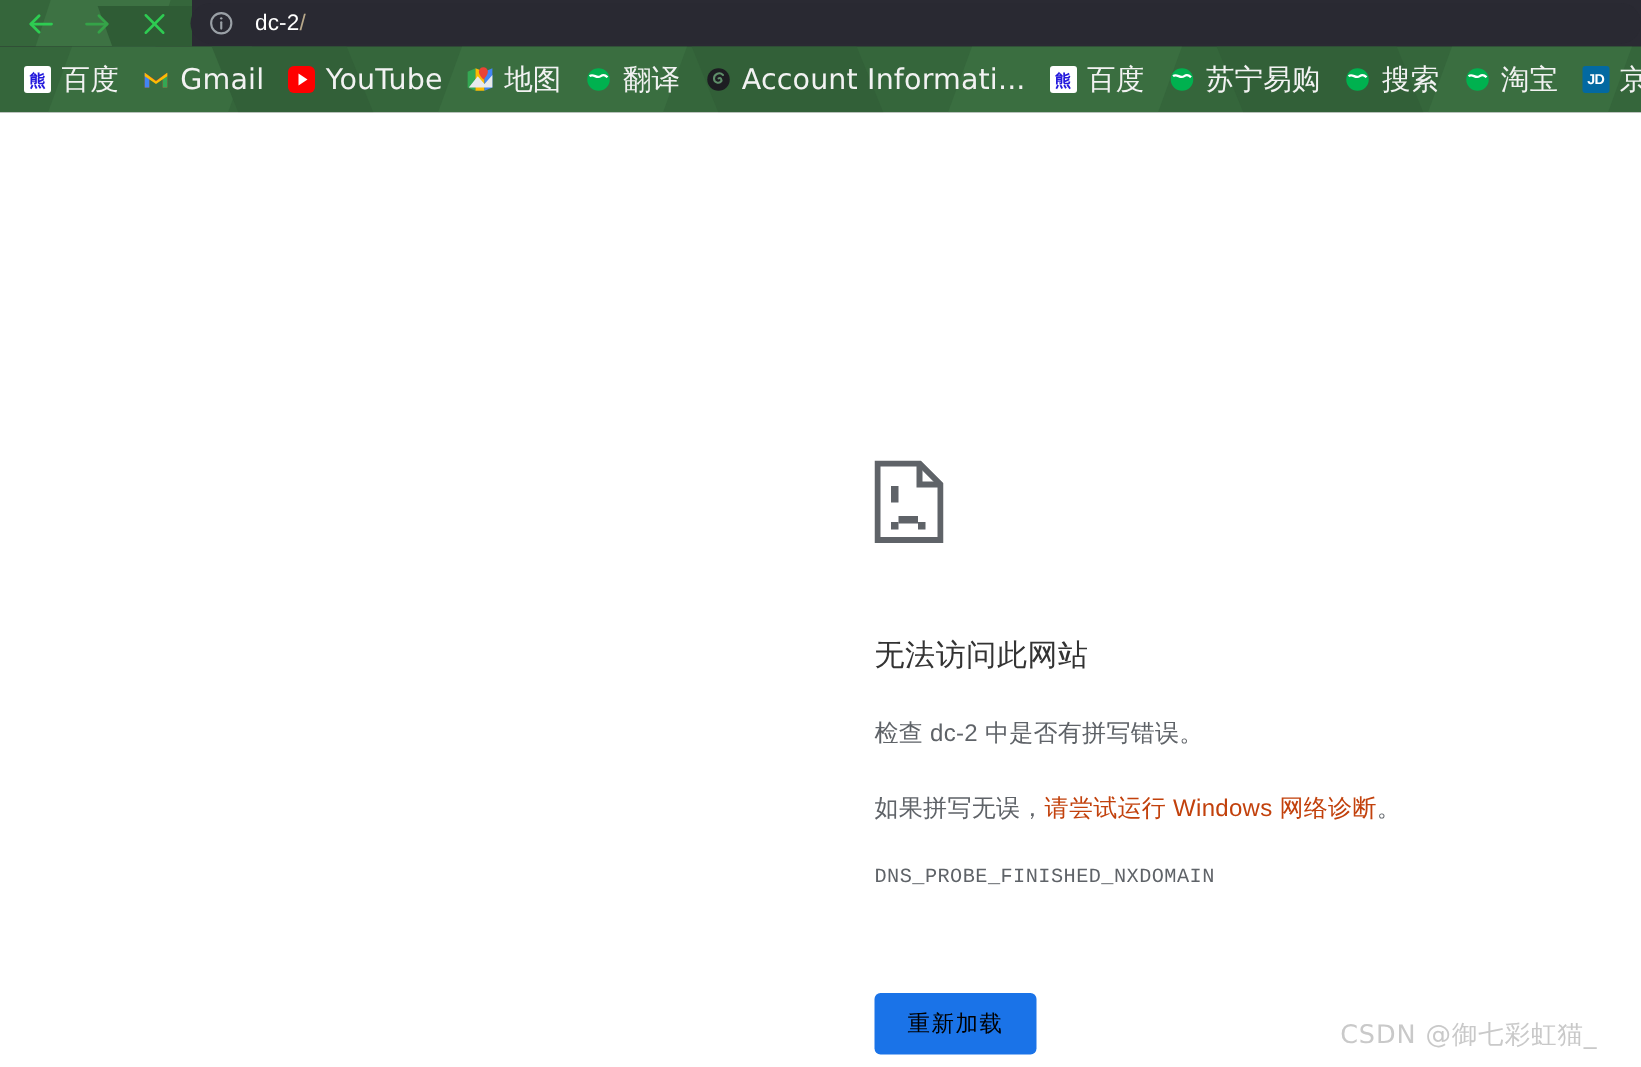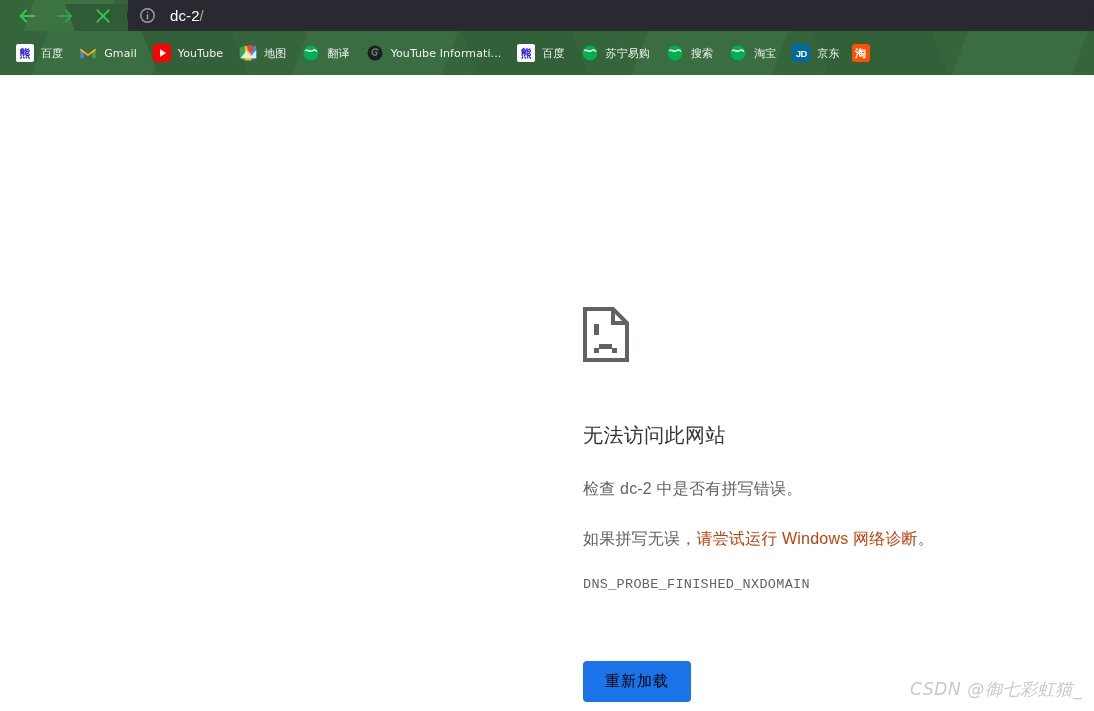--- a/index.html
+++ b/index.html
@@ -153,21 +153,21 @@
   }
   .bm-ico {
     width: 18px;
     height: 18px;
     flex: 0 0 18px;
     margin-right: 7px;
     display: block;
     position: relative;
   }
   .bm-label {
-    font-size: 11px;
+    font-size: 19px;
     color: #f2f2f2;
     letter-spacing: 0.1px;
     font-family: "DejaVu Sans", "Liberation Sans", sans-serif;
   }
 
   
   .ico-baidu {
     background: #ffffff;
     border-radius: 2px;
     display: flex; align-items: center; justify-content: center;
@@ -250,28 +250,27 @@
     border-radius: 4px;
     font-size: 15px;
     padding: 11px 22px;
     cursor: pointer;
     letter-spacing: 1px;
     font-family: "DejaVu Sans", "Liberation Sans", sans-serif;
   }
 
   .watermark {
     position: absolute;
-    right: 12px;
+    right: 29px;
     bottom: 10px;
     font-size: 17px;
     color: #c9c9c9;
     letter-spacing: 0.6px;
     font-family: "DejaVu Sans", "Liberation Sans", sans-serif;
     user-select: none;
-    font-style: italic;
   }
 </style>
 </head>
 <body>
 
 <div class="browser-chrome">
 
   <div class="toolbar">
     <div class="toolbar-theme"></div>
 
@@ -356,21 +355,21 @@
               <circle cx="12" cy="12" r="10" fill="#00b14f"></circle>
               <path d="M4 9 C8 6 10 12 14 9 C17 6.8 19 9 20 10" stroke="#ffffff" stroke-width="2" fill="none"></path>
             </svg></span>
           <span class="bm-label">翻译</span>
         </div>
         <div class="bookmark">
           <span class="bm-ico"><svg viewBox="0 0 24 24" width="18" height="18">
               <circle cx="12" cy="12" r="10" fill="#1d1d22"></circle>
               <path d="M16 8 C13 5 8 7 8 11 C8 14.5 12 16 14 14 C15.6 12.4 14 10 12 11" stroke="#5f8f6a" stroke-width="1.8" fill="none" stroke-linecap="round"></path>
             </svg></span>
-          <span class="bm-label">YouTube Informati...</span>
+          <span class="bm-label">Account Informati...</span>
         </div>
         <div class="bookmark">
           <span class="bm-ico ico-baidu" style="font-size: 11px; color: rgb(35, 25, 220);">熊</span>
           <span class="bm-label">百度</span>
         </div>
         <div class="bookmark">
           <span class="bm-ico"><svg viewBox="0 0 24 24" width="18" height="18">
               <circle cx="12" cy="12" r="10" fill="#00b14f"></circle>
               <path d="M4 9 C8 6 10 12 14 9 C17 6.8 19 9 20 10" stroke="#ffffff" stroke-width="2" fill="none"></path>
             </svg></span>

